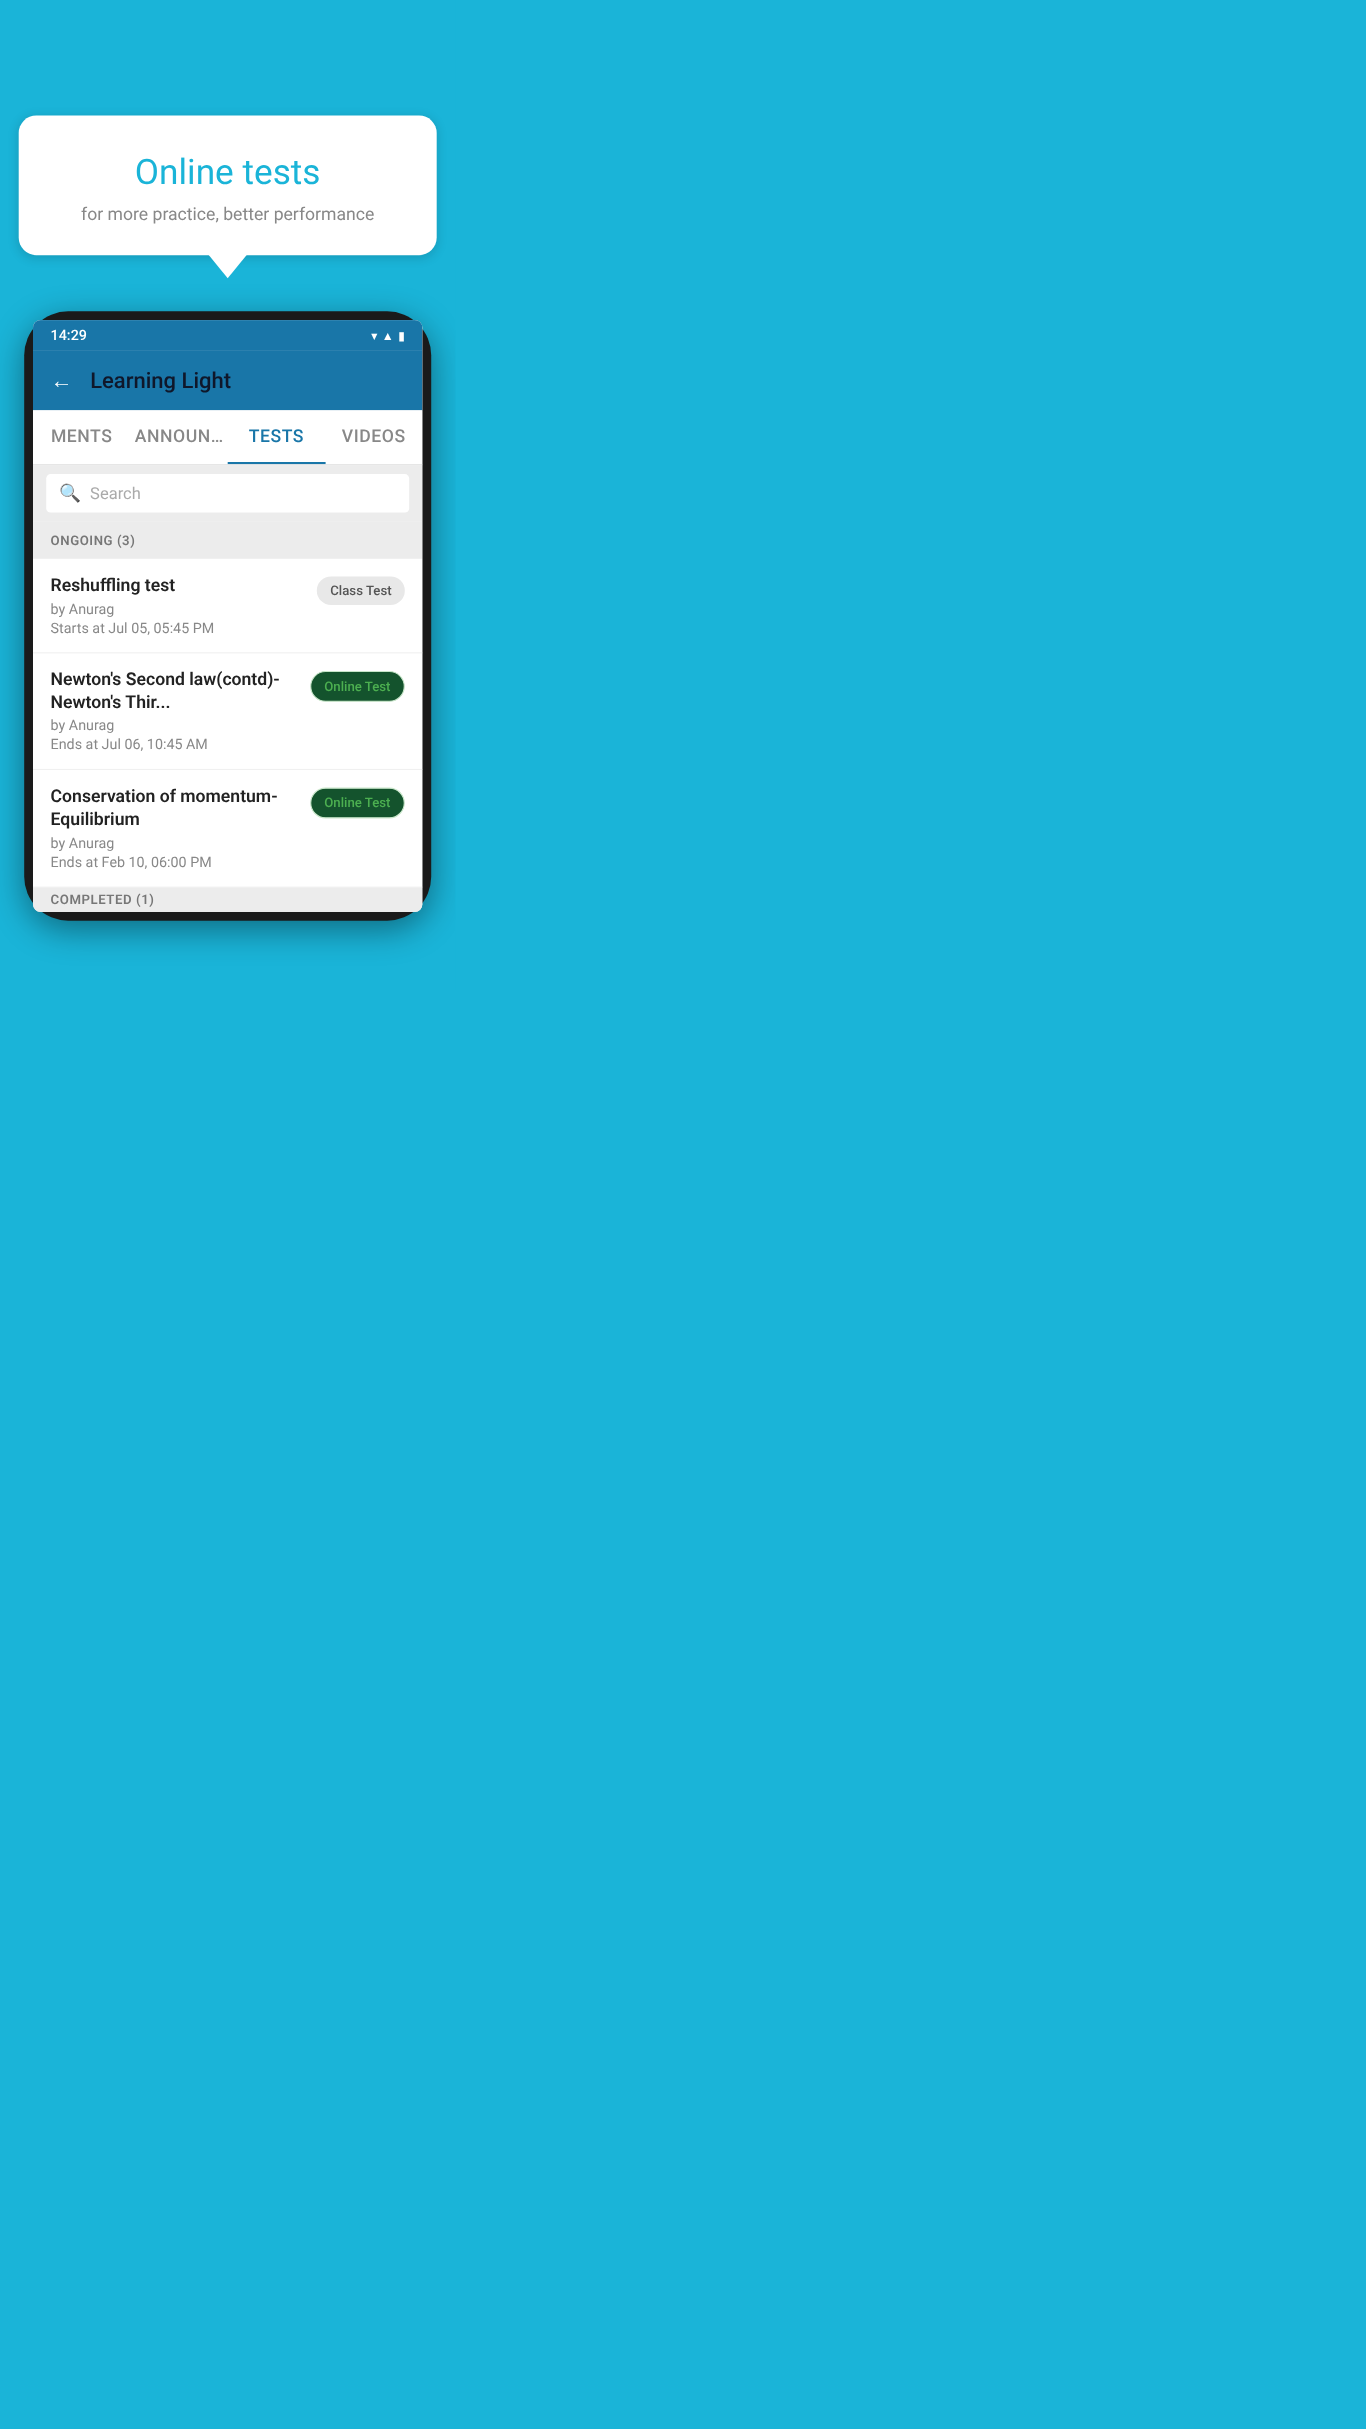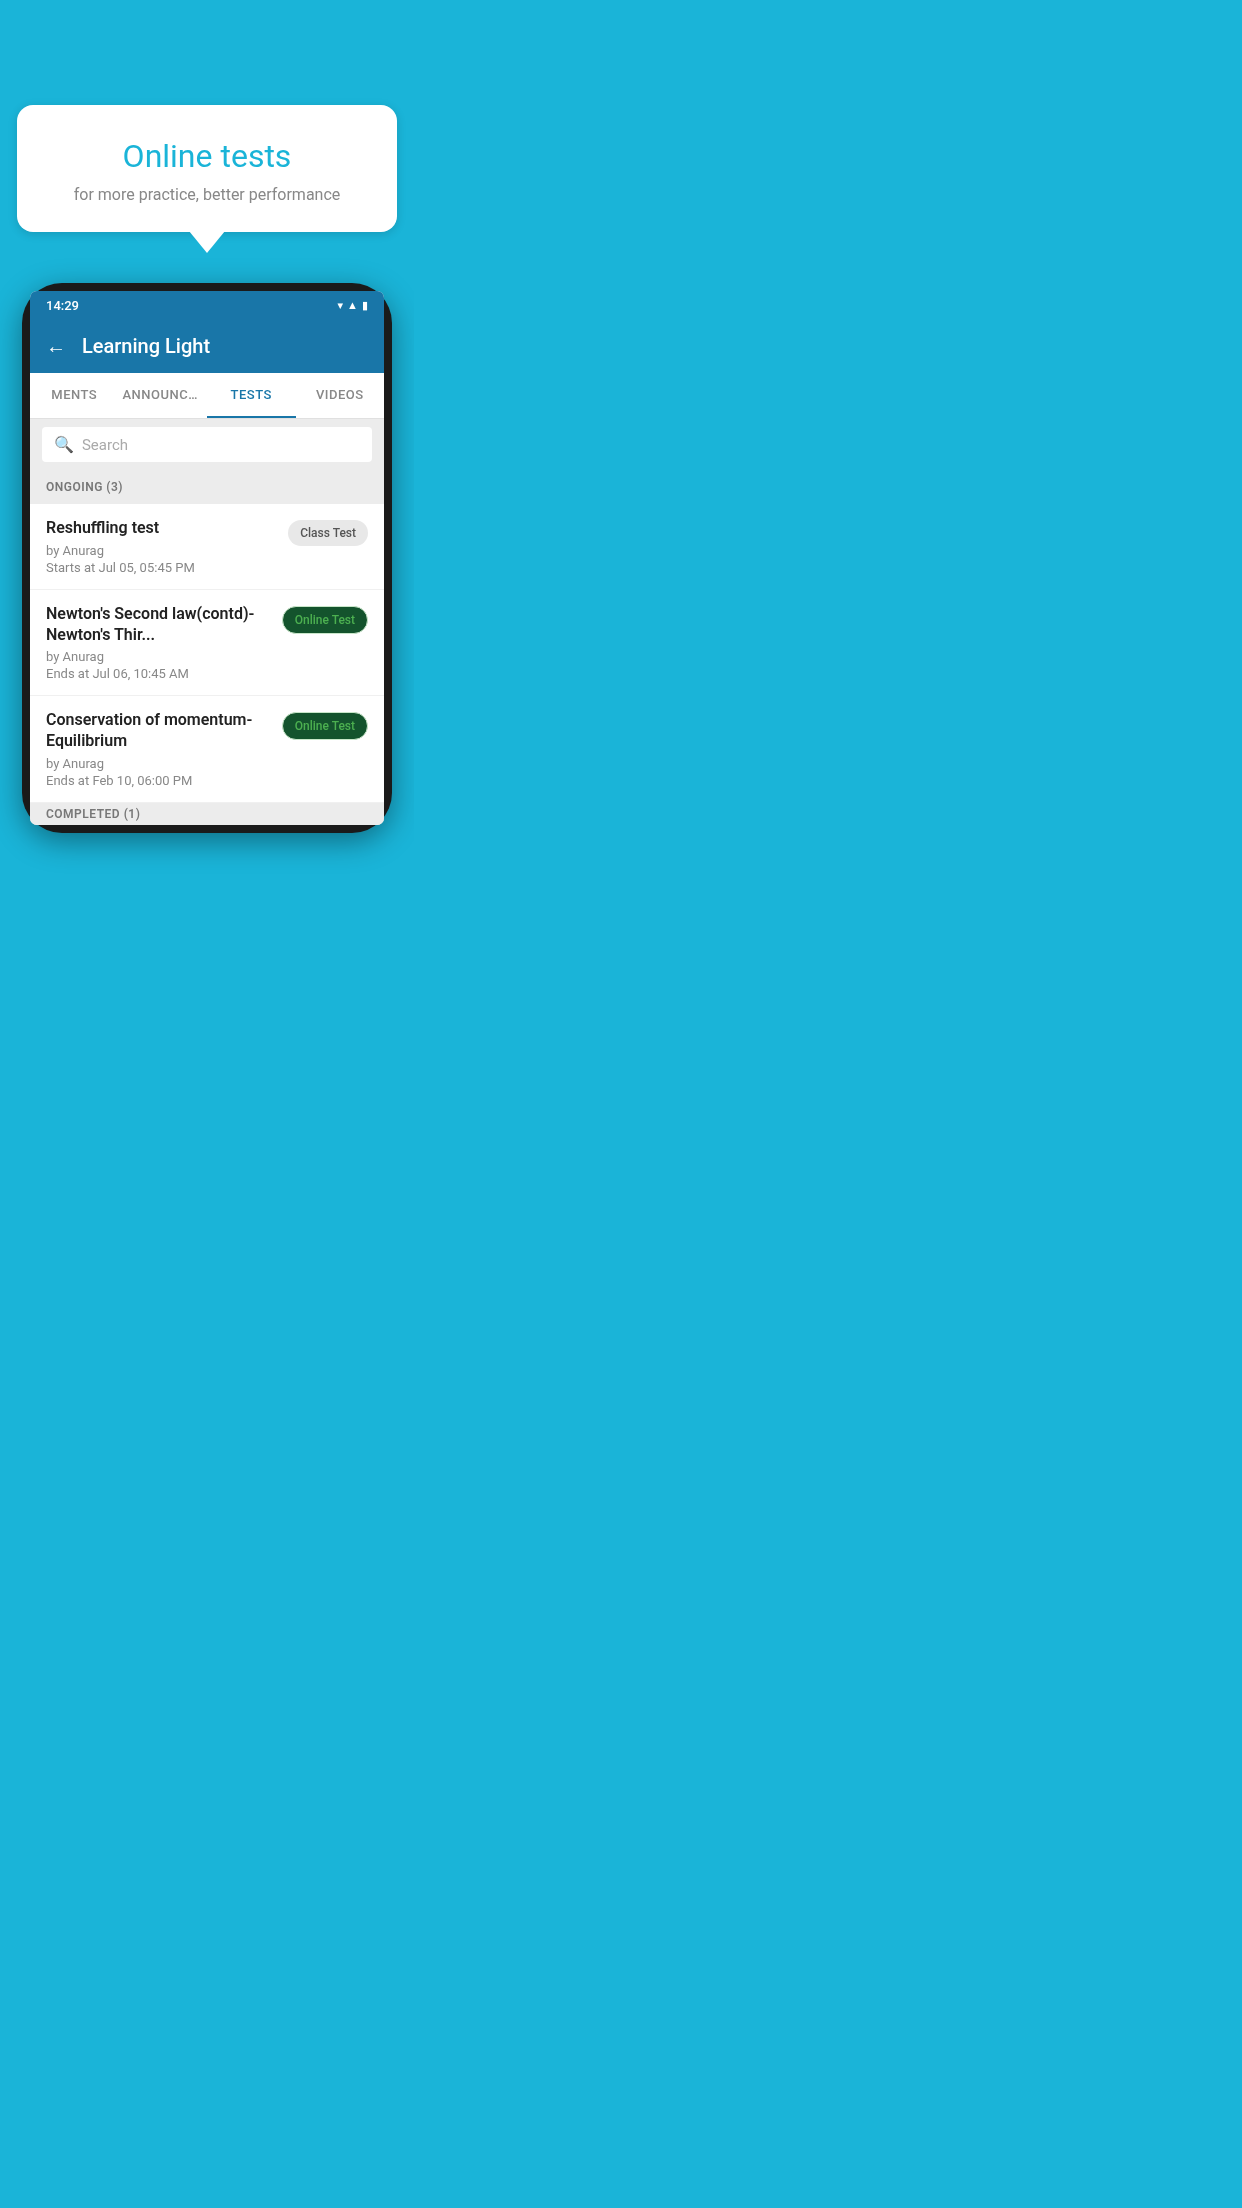--- a/index.html
+++ b/index.html
@@ -109,36 +109,36 @@
 
     .back-arrow {
       font-size: 20px;
       cursor: pointer;
       color: white;
     }
 
     .app-bar-title {
       font-size: 20px;
       font-weight: 500;
-      color: #ffffff;
+      color: #0f172a;
     }
 
     
     .tabs-bar {
       background: white;
       display: flex;
       border-bottom: 1px solid #e0e0e0;
       overflow: hidden;
     }
 
     .tab-item {
       flex: 1;
       text-align: center;
       padding: 14px 4px;
-      font-size: 13px;
+      font-size: 16px;
       font-weight: 500;
       color: #888;
       letter-spacing: 0.5px;
       cursor: pointer;
       white-space: nowrap;
       overflow: hidden;
       text-overflow: ellipsis;
     }
 
     .tab-item.active {

